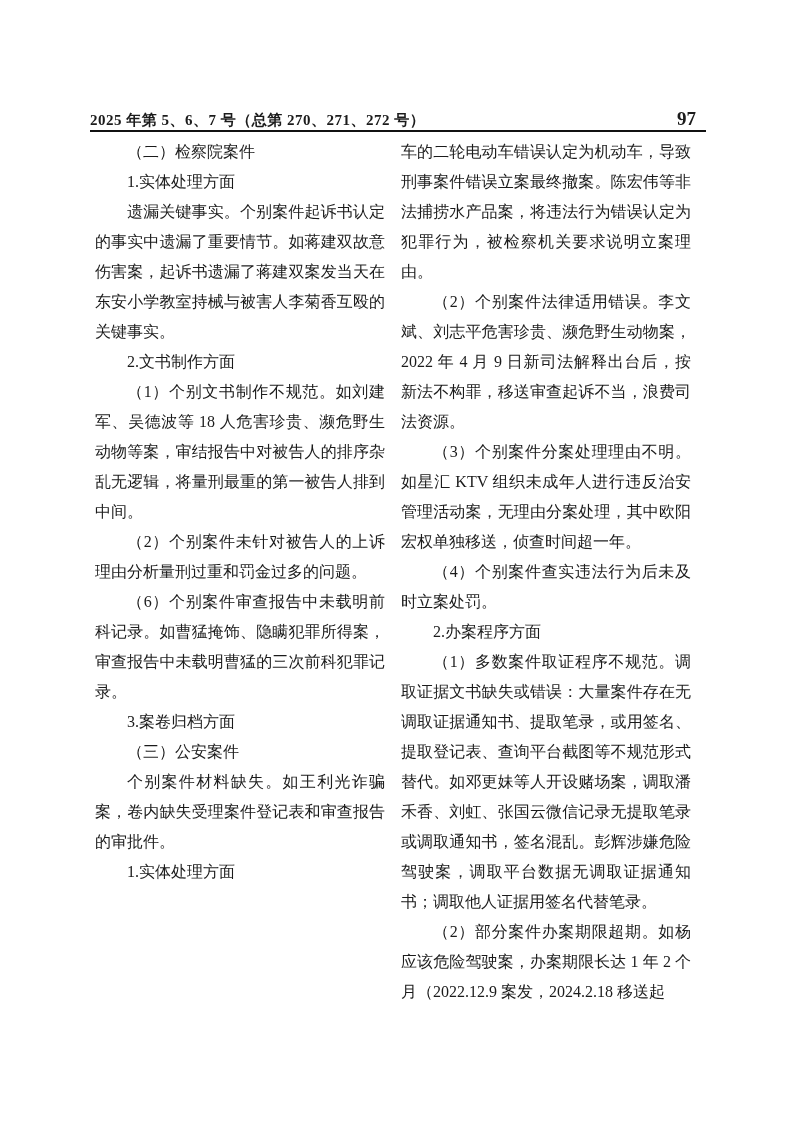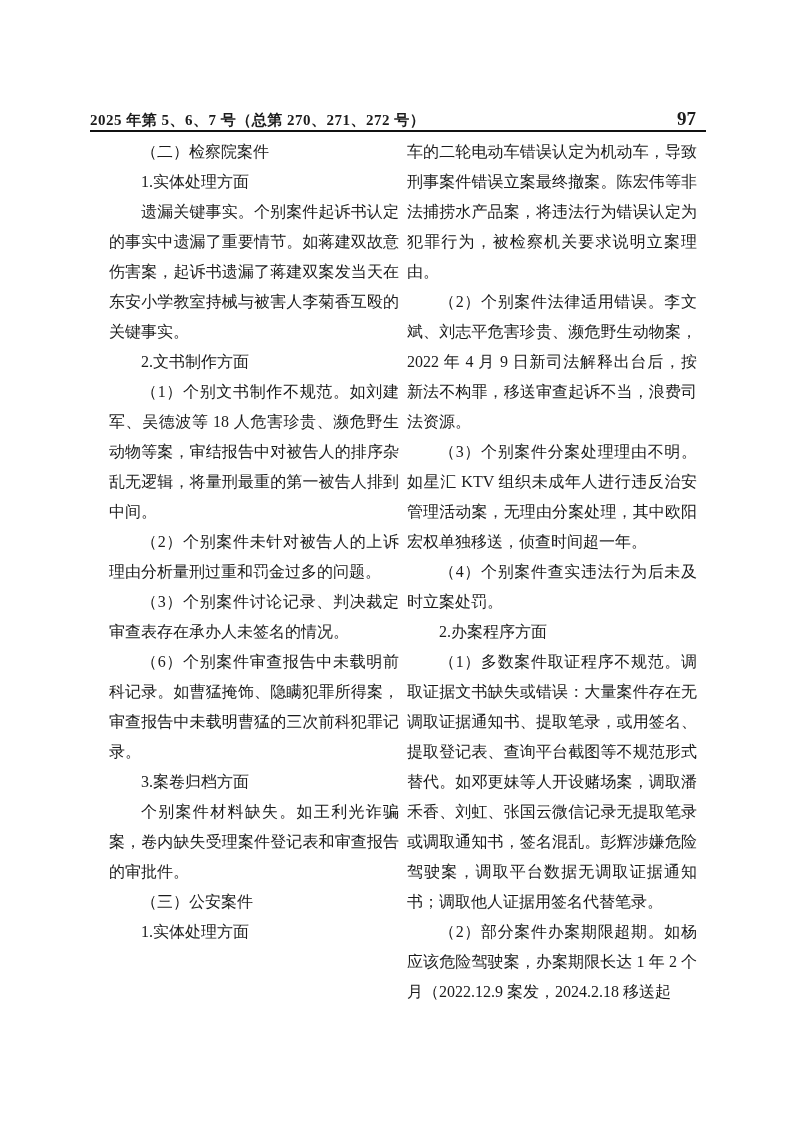--- a/index.html
+++ b/index.html
@@ -42,25 +42,25 @@
     position: absolute;
     top: 130px;
     left: 90px;
     width: 616px;
     height: 0;
     border-top: 2.5px solid #111;
   }
   .content {
     position: absolute;
     top: 137px;
-    left: 109px;
+    left: 95px;
     width: 604px;
     height: 875px;
     display: flex;
-    gap: 8px;
+    gap: 16px;
     overflow: hidden;
   }
   .col {
     width: 290px;
     flex: 0 0 290px;
     font-size: 16px;
     line-height: 30px;
     text-align: justify;
     text-justify: inter-ideograph;
     overflow: hidden;
@@ -87,25 +87,24 @@
   <div class="header-rule"></div>
 
   <div class="content">
     <div class="col">
         <p class="indent">（二）检察院案件</p>
         <p class="indent">1.实体处理方面</p>
         <p class="indent">遗漏关键事实。个别案件起诉书认定的事实中遗漏了重要情节。如蒋建双故意伤害案，起诉书遗漏了蒋建双案发当天在东安小学教室持械与被害人李菊香互殴的关键事实。</p>
         <p class="indent">2.文书制作方面</p>
         <p class="indent">（1）个别文书制作不规范。如刘建军、吴德波等 18 人危害珍贵、濒危野生动物等案，审结报告中对被告人的排序杂乱无逻辑，将量刑最重的第一被告人排到中间。</p>
         <p class="indent">（2）个别案件未针对被告人的上诉理由分析量刑过重和罚金过多的问题。</p>
-        <p class="indent">（3）个别案件讨论记录、判决裁定审查表存在承办人未签名的情况。</p>
         <p class="indent">（6）个别案件审查报告中未载明前科记录。如曹猛掩饰、隐瞒犯罪所得案，审查报告中未载明曹猛的三次前科犯罪记录。</p>
         <p class="indent">3.案卷归档方面</p>
+        <p class="indent">（三）公安案件</p>
         <p class="indent">个别案件材料缺失。如王利光诈骗案，卷内缺失受理案件登记表和审查报告的审批件。</p>
-        <p class="indent">（三）公安案件</p>
         <p class="indent">1.实体处理方面</p>
       </div>
     <div class="col">
         <p class="">车的二轮电动车错误认定为机动车，导致刑事案件错误立案最终撤案。陈宏伟等非法捕捞水产品案，将违法行为错误认定为犯罪行为，被检察机关要求说明立案理由。</p>
         <p class="indent">（2）个别案件法律适用错误。李文斌、刘志平危害珍贵、濒危野生动物案，2022 年 4 月 9 日新司法解释出台后，按新法不构罪，移送审查起诉不当，浪费司法资源。</p>
         <p class="indent">（3）个别案件分案处理理由不明。如星汇 KTV 组织未成年人进行违反治安管理活动案，无理由分案处理，其中欧阳宏权单独移送，侦查时间超一年。</p>
         <p class="indent">（4）个别案件查实违法行为后未及时立案处罚。</p>
         <p class="indent">2.办案程序方面</p>
         <p class="indent">（1）多数案件取证程序不规范。调取证据文书缺失或错误：大量案件存在无调取证据通知书、提取笔录，或用签名、提取登记表、查询平台截图等不规范形式替代。如邓更妹等人开设赌场案，调取潘禾香、刘虹、张国云微信记录无提取笔录或调取通知书，签名混乱。彭辉涉嫌危险驾驶案，调取平台数据无调取证据通知书；调取他人证据用签名代替笔录。</p>
         <p class="indent">（2）部分案件办案期限超期。如杨应该危险驾驶案，办案期限长达 1 年 2 个月（2022.12.9 案发，2024.2.18 移送起</p>

